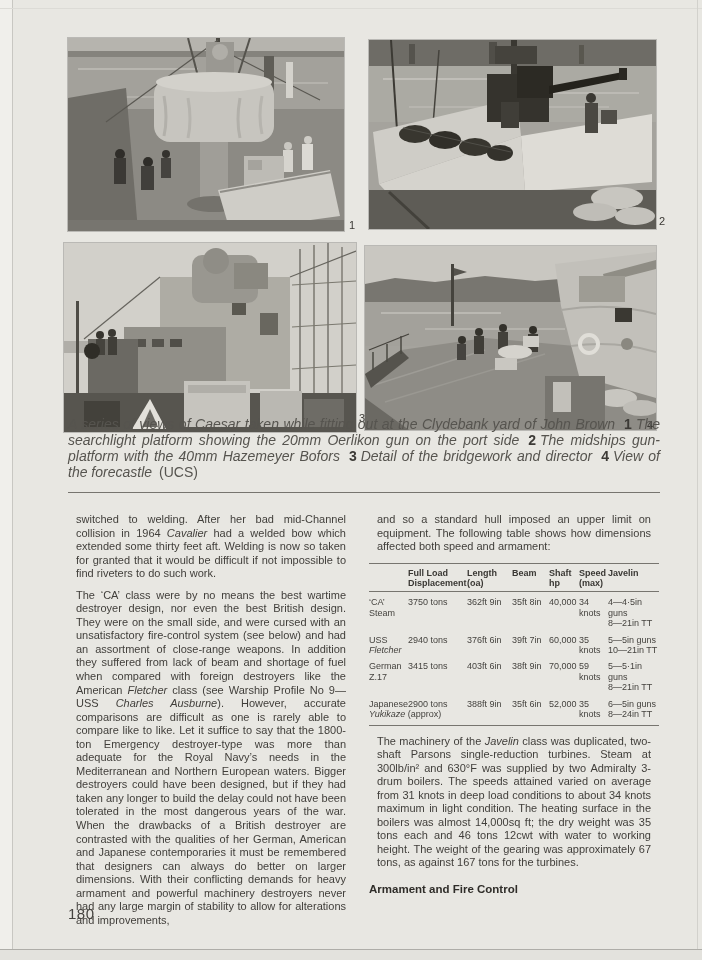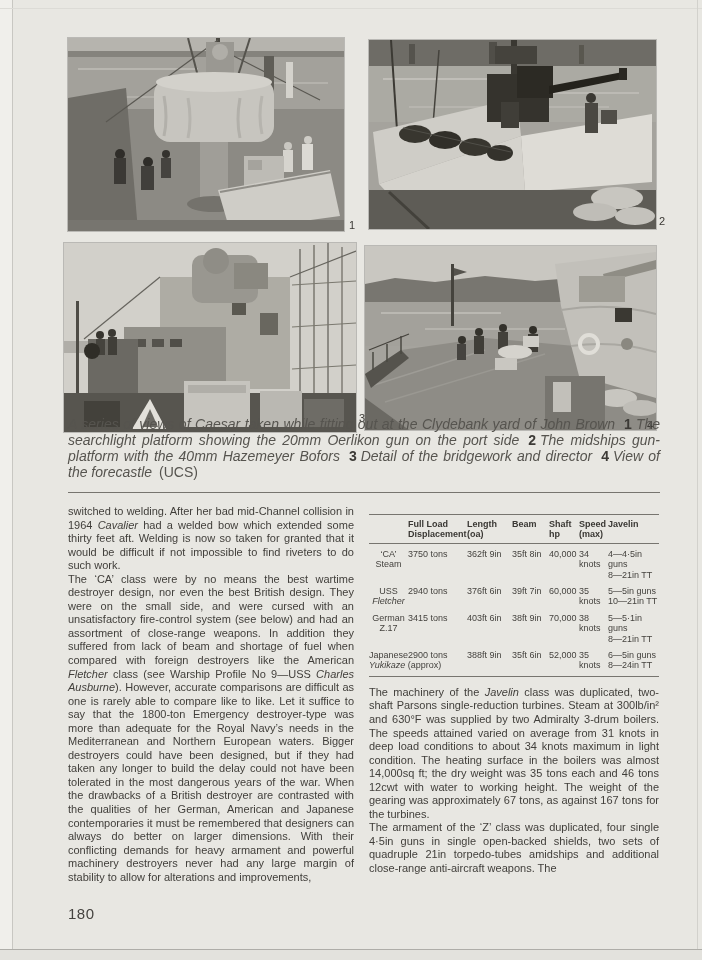--- a/index.html
+++ b/index.html
@@ -54,41 +54,41 @@
     background:#77756f;
   }
 
   .col {
     position:absolute; top:505px;
     font-size:11px; line-height:13.55px; color:#403e3a;
     text-align:justify;
   }
   #col-left  { left:68px;  width:286px; }
   #col-right { left:369px; width:290px; }
-  .col p { margin:0; }
+  .col p { margin:8px; }
   .it { font-style:italic; }
 
   .page-num {
     position:absolute; left:68px; top:905px;
     font-size:15px; color:#45433f; letter-spacing:.5px;
   }
 
   
   .spec-table {
     margin-top:9px; margin-bottom:9px;
     font-size:9px; line-height:10.4px; color:#45433f;
     display:grid;
     grid-template-columns:39px 59px 45px 37px 30px 29px 1fr;
     row-gap:0; column-gap:0;
     text-align:left;
   }
   .spec-table .rule { grid-column:1 / -1; height:1px; background:#77756f; }
   .spec-table .hdr { font-weight:bold; white-space:pre-line; padding:4px 0 3px 0; color:#3a3834; }
   .spec-table .cell { padding:5px 0 1px 0; white-space:pre-line; overflow:visible; }
-  .spec-table .cell .nowrap { white-space:nowrap; display:block;text-align:center; }
+  .spec-table .cell .nowrap { white-space:nowrap; display:block; }
   .spec-table .endrule { margin-top:4px; }
 
   .sub-heading {
     font-weight:bold; font-size:11.5px; color:#2f2d29;
     margin-top:13px; margin-bottom:3px; text-align:left;
   }
 </style>
 </head>
 <body>
 
@@ -279,20 +279,21 @@
     <span>A series of views of Caesar taken while fitting out at the Clydebank yard of John Brown</span><span class="cap-num">1</span><span>The searchlight platform showing the 20mm Oerlikon gun on the port side</span><span class="cap-num">2</span><span>The midships gun-platform with the 40mm Hazemeyer Bofors</span><span class="cap-num">3</span><span>Detail of the bridgework and director</span><span class="cap-num">4</span><span>View of the forecastle</span><span class="cap-credit">(UCS)</span>
   </div>
   <div class="caption-rule"></div>
 
   <div class="col" id="col-left">
     <p><span>switched to welding. After her bad mid-Channel collision in 1964 </span><span class="it">Cavalier</span><span> had a welded bow which extended some thirty feet aft. Welding is now so taken for granted that it would be difficult if not impossible to find riveters to do such work.</span></p>
     <p><span>The ‘CA’ class were by no means the best wartime destroyer design, nor even the best British design. They were on the small side, and were cursed with an unsatisfactory fire-control system (see below) and had an assortment of close-range weapons. In addition they suffered from lack of beam and shortage of fuel when compared with foreign destroyers like the American </span><span class="it">Fletcher</span><span> class (see Warship Profile No 9—USS </span><span class="it">Charles Ausburne</span><span>). However, accurate comparisons are difficult as one is rarely able to compare like to like. Let it suffice to say that the 1800-ton Emergency destroyer-type was more than adequate for the Royal Navy’s needs in the Mediterranean and Northern European waters. Bigger destroyers could have been designed, but if they had taken any longer to build the delay could not have been tolerated in the most dangerous years of the war. When the drawbacks of a British destroyer are contrasted with the qualities of her German, American and Japanese contemporaries it must be remembered that designers can always do better on larger dimensions. With their conflicting demands for heavy armament and powerful machinery destroyers never had any large margin of stability to allow for alterations and improvements,</span></p>
   </div>
 
   <div class="col" id="col-right">
+    <p>and so a standard hull imposed an upper limit on equipment. The following table shows how dimensions affected both speed and armament:</p>
 
     <div class="spec-table">
       <div class="rule"></div>
 
       <div class="hdr"></div>
       <div class="hdr">Full Load
 Displacement</div>
       <div class="hdr">Length
 (oa)</div>
       <div class="hdr">Beam</div>
@@ -323,39 +324,39 @@
       <div class="cell">35
 knots</div>
       <div class="cell">5—5in guns
 10—21in TT</div>
 
       <div class="cell"><span class="nowrap">German</span><span class="nowrap">Z.17</span></div>
       <div class="cell">3415 tons</div>
       <div class="cell">403ft 6in</div>
       <div class="cell">38ft 9in</div>
       <div class="cell">70,000</div>
-      <div class="cell">38
+      <div class="cell">59
 knots</div>
       <div class="cell">5—5·1in
 guns
 8—21in TT</div>
 
       <div class="cell"><span class="nowrap">Japanese</span><span class="nowrap"><span class="it">Yukikaze</span><span> (approx)</span></span></div>
       <div class="cell">2900 tons</div>
       <div class="cell">388ft 9in</div>
       <div class="cell">35ft 6in</div>
       <div class="cell">52,000</div>
       <div class="cell">35
 knots</div>
       <div class="cell">6—5in guns
 8—24in TT</div>
 
       <div class="rule endrule"></div>
     </div>
 
     <p><span>The machinery of the </span><span class="it">Javelin</span><span> class was duplicated, two-shaft Parsons single-reduction turbines. Steam at 300lb/in² and 630°F was supplied by two Admiralty 3-drum boilers. The speeds attained varied on average from 31 knots in deep load conditions to about 34 knots maximum in light condition. The heating surface in the boilers was almost 14,000sq ft; the dry weight was 35 tons each and 46 tons 12cwt with water to working height. The weight of the gearing was approximately 67 tons, as against 167 tons for the turbines.</span></p>
 
-
-    <p>The armament of the ‘Z’ class was duplicated, four single 4·5in guns in single open-backed shields, two sets of quadruple 21in torpedo-tubes amidships and additional close-range anti-aircraft weapons. The</p>
+    <div class="sub-heading">Armament and Fire Control</div>
+
   </div>
 
   <div class="page-num">180</div>
 </div>
 
 </body></html>

